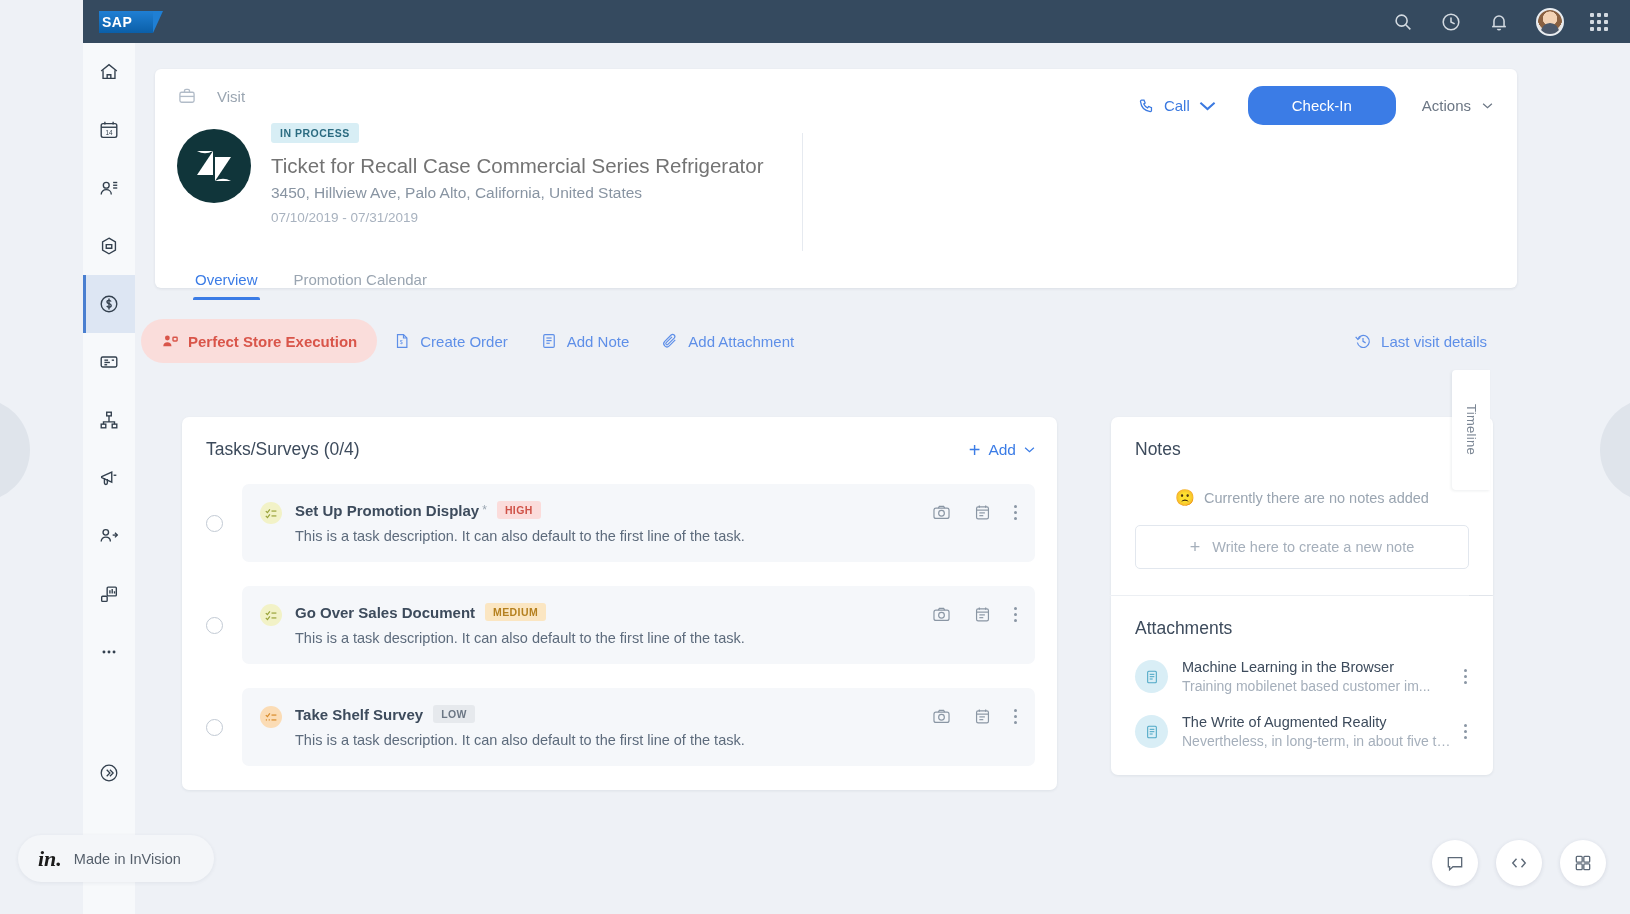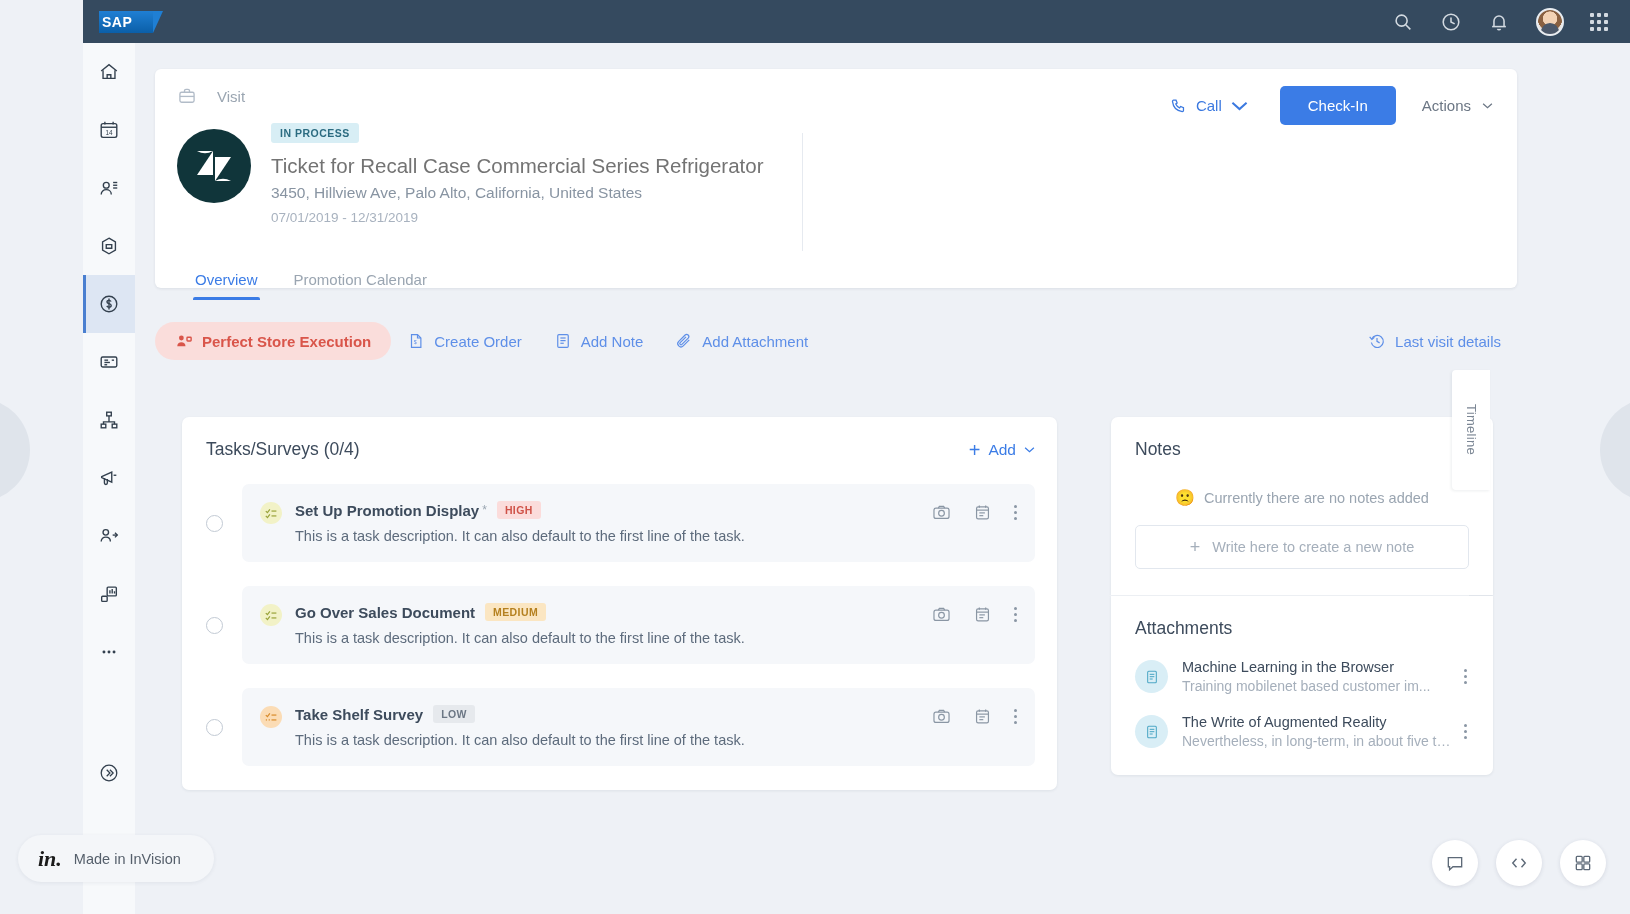--- a/index.html
+++ b/index.html
@@ -85,21 +85,21 @@
   .visit-chip .lbl { font-size: 15px; color: #9aa5b1; }
   .hc-actions { margin-left: auto; display: flex; align-items: center; gap: 0; }
   .call-btn {
     display: flex; align-items: center; gap: 9px; color: #3b79e0;
     font-size: 15px; padding: 6px 10px; cursor: pointer;
   }
   .call-btn svg { width: 17px; height: 17px; display: block; }
   .caret { width: 11px; height: 7px; display: block; }
   .checkin-btn {
     background: #3b7ce6; color: #fff; font-size: 15px; font-weight: 500;
-    border: none; border-radius: 5px; padding: 11px 28px; margin-left: 22px; cursor: pointer;
+    border: none; border-radius: 15px; padding: 11px 44px; margin-left: 22px; cursor: pointer;
   }
   .actions-btn {
     display: flex; align-items: center; gap: 11px; color: #6b7684;
     font-size: 15px; margin-left: 26px; cursor: pointer;
   }
 
   .hc-body { display: flex; padding: 0 24px 0 22px; margin-top: -4px; }
   .biz-logo {
     width: 74px; height: 74px; border-radius: 50%; background: #10353a;
     flex: 0 0 74px; margin-top: 8px; position: relative; overflow: hidden;
@@ -140,22 +140,22 @@
     position: relative; cursor: pointer;
   }
   .tab.active { color: #3b7ce6; }
   .tab.active:after {
     content: ""; position: absolute; left: 16px; right: 16px; bottom: 0;
     height: 3px; background: #3b7ce6; border-radius: 2px 2px 0 0;
   }
 
   
   .actionbar {
-    position: absolute; left: 20px; top: 276px; width: 1362px; height: 44px;
-    display: flex; align-items: center;
+    position: absolute; left: 6px; top: 276px; width: 1362px; height: 44px;
+    display: flex; 
   }
   .act {
     display: flex; align-items: center; gap: 9px; font-size: 15px;
     color: #5e8fe8; padding: 9px 16px; border-radius: 22px; cursor: pointer;
   }
   .act svg { width: 18px; height: 18px; display: block; }
   .act.pse { background: #fadddb; color: #d9554a; font-weight: bold; padding: 10px 20px; }
   .act.pse svg { color: #d9554a; }
   .act.last { margin-left: auto; }
 
@@ -444,21 +444,21 @@
             <path d="M19 6 L19 30 L3 30 Z" fill="#ffffff"></path>
             <path d="M3 6 a16 16 0 0 0 16 0 Z" fill="#ffffff"></path>
             <path d="M21 36 L21 12 L37 12 Z" fill="#ffffff"></path>
             <path d="M37 36 a16 16 0 0 0 -16 0 Z" fill="#ffffff"></path>
           </svg>
         </div>
         <div class="hc-info">
           <span class="status-badge">IN PROCESS</span>
           <div class="hc-title">Ticket for Recall Case Commercial Series Refrigerator</div>
           <div class="hc-sub">3450, Hillview Ave, Palo Alto, California, United States</div>
-          <div class="hc-dates">07/01/2019 - 12/31/2019</div>
+          <div class="hc-dates">07/10/2019 - 07/31/2019</div>
         </div>
         <div class="hc-divider"></div>
       </div>
 
       <div class="tabs">
         <div class="tab active">Overview</div>
         <div class="tab">Promotion Calendar</div>
       </div>
     </div>
 

